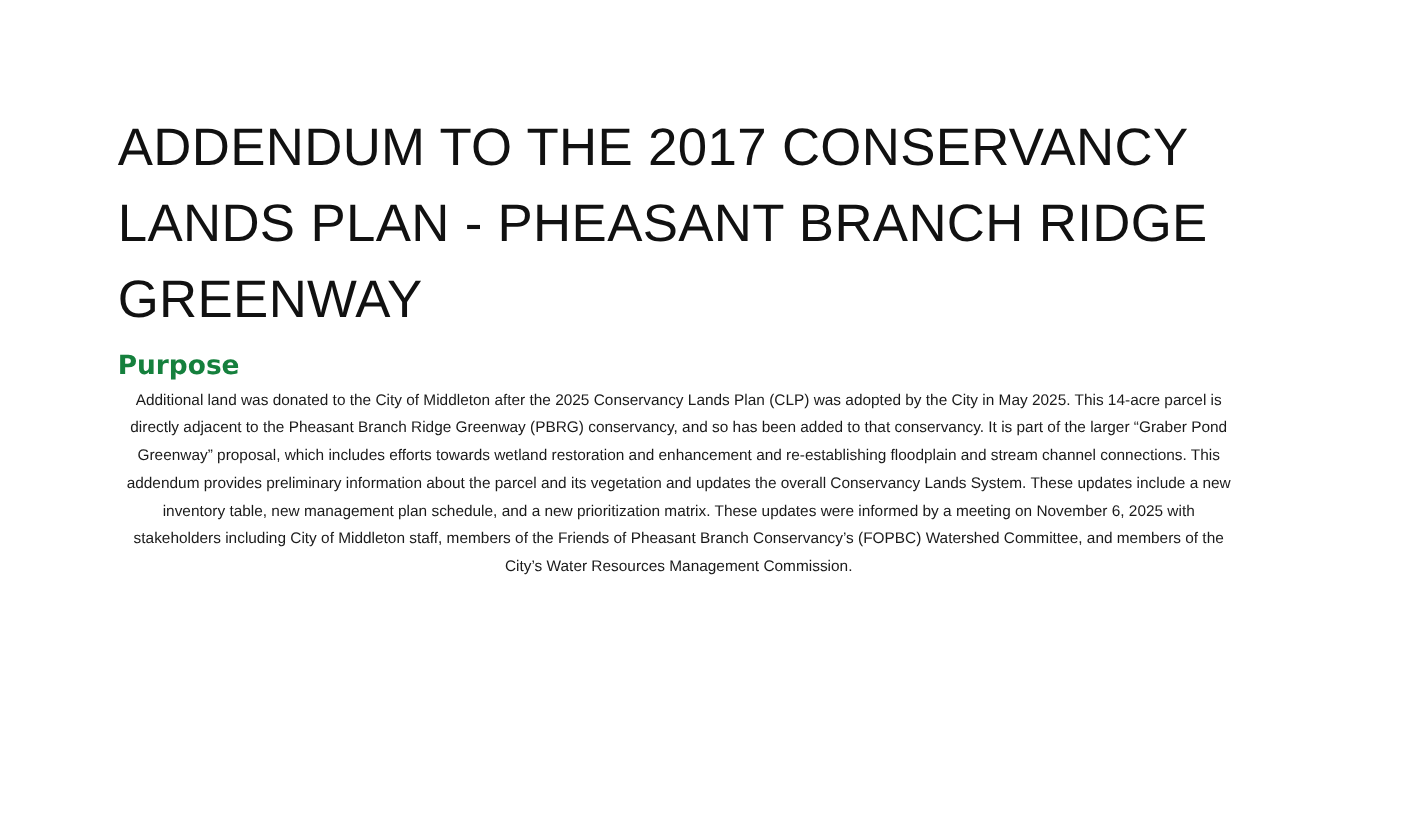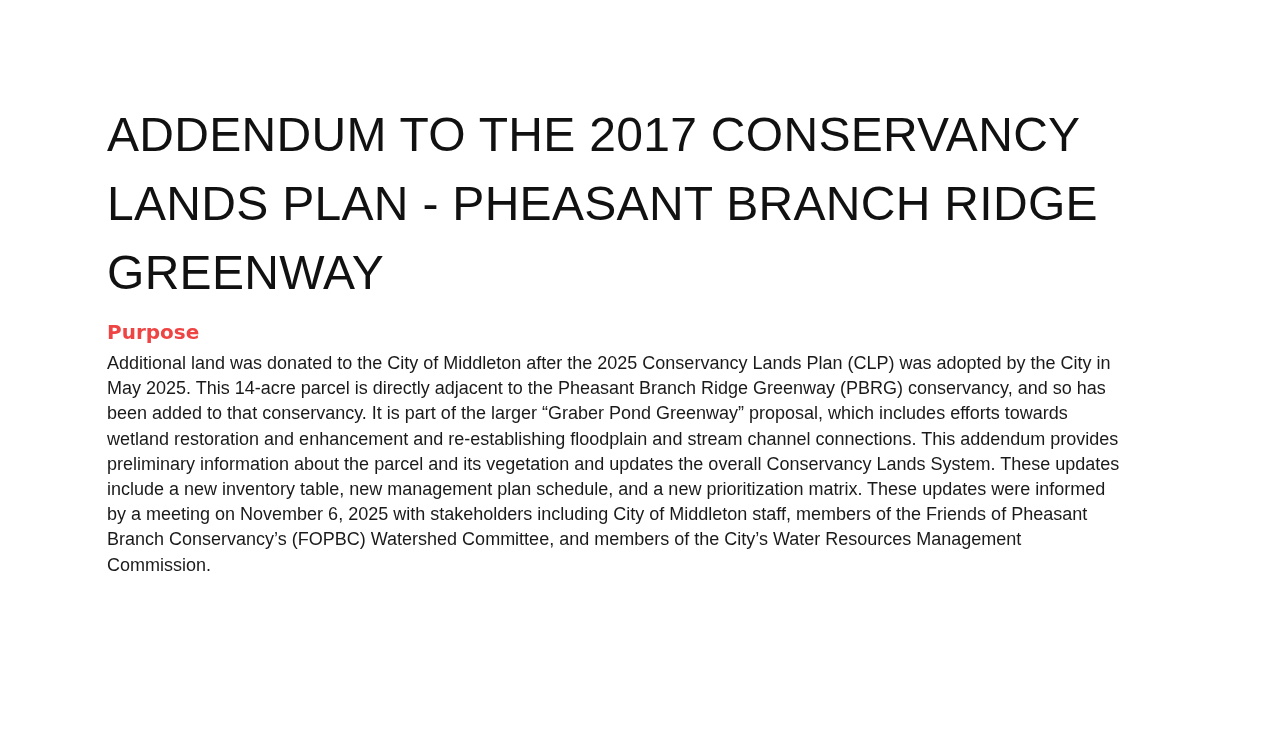--- a/index.html
+++ b/index.html
@@ -24,32 +24,33 @@
       font-weight: normal;
       font-size: 48px;
       line-height: 69px;
       color: #111111;
       margin: 0;
       letter-spacing: 0.3px;
     }
     .section-heading {
       font-family: "DejaVu Sans", sans-serif;
       font-weight: bold;
-      font-size: 20px;
-      color: #ef4444;
+      font-size: 24px;
+      color: #15803d;
       margin: 12px 0 6px 0;
       line-height: 26px;
     }
     .body-text {
       font-family: "Liberation Sans", sans-serif;
-      font-size: 18px;
+      font-size: 14px;
       line-height: 25.2px;
       color: #1a1a1a;
       margin: 0;
       width: 1020px;
+      text-align: center;
     }
   </style>
 </head>
 <body>
 
 <div class="page">
   <h1 class="doc-title">ADDENDUM TO THE 2017 CONSERVANCY LANDS PLAN - PHEASANT BRANCH RIDGE GREENWAY</h1>
   <section>
     <h2 class="section-heading">Purpose</h2>
     <p class="body-text">Additional land was donated to the City of Middleton after the 2025 Conservancy Lands Plan (CLP) was adopted by the City in May 2025. This 14-acre parcel is directly adjacent to the Pheasant Branch Ridge Greenway (PBRG) conservancy, and so has been added to that conservancy. It is part of the larger “Graber Pond Greenway” proposal, which includes efforts towards wetland restoration and enhancement and re-establishing floodplain and stream channel connections. This addendum provides preliminary information about the parcel and its vegetation and updates the overall Conservancy Lands System. These updates include a new inventory table, new management plan schedule, and a new prioritization matrix. These updates were informed by a meeting on November 6, 2025 with stakeholders including City of Middleton staff, members of the Friends of Pheasant Branch Conservancy’s (FOPBC) Watershed Committee, and members of the City’s Water Resources Management Commission.</p>

